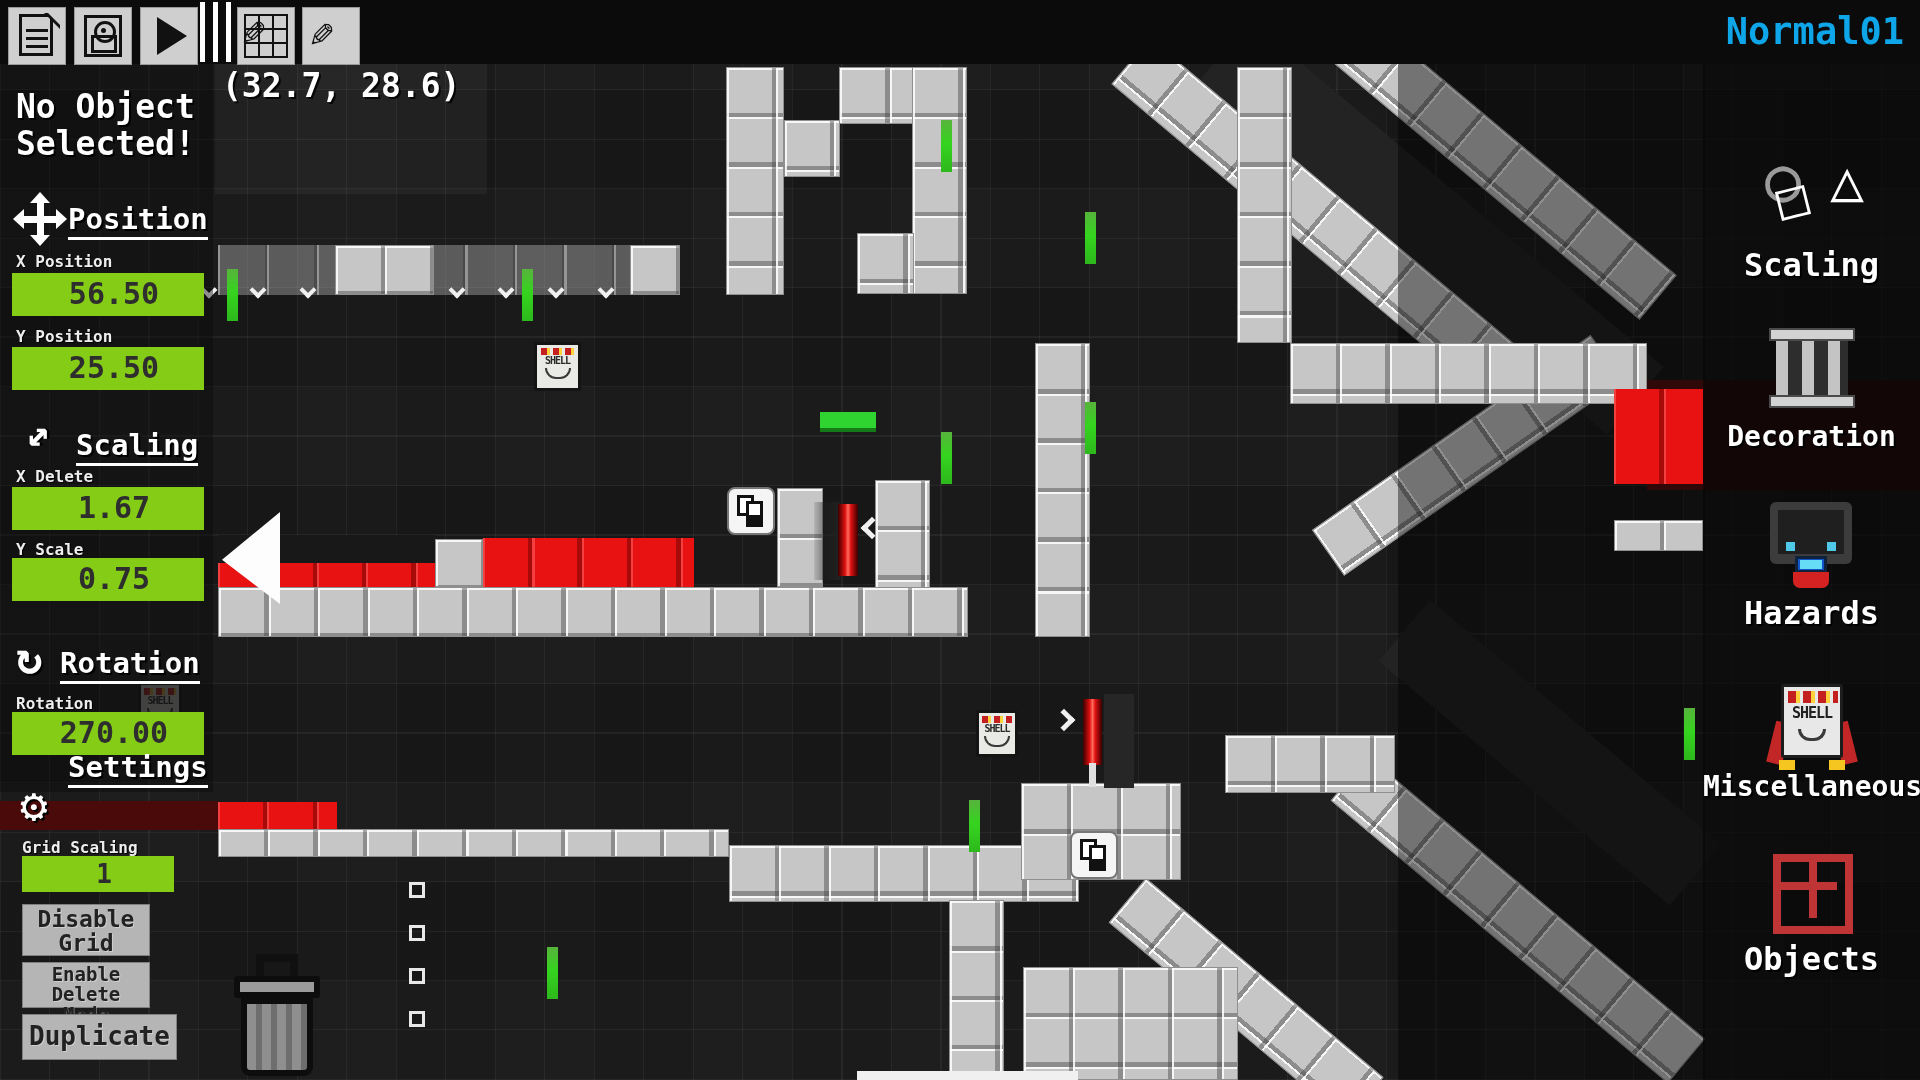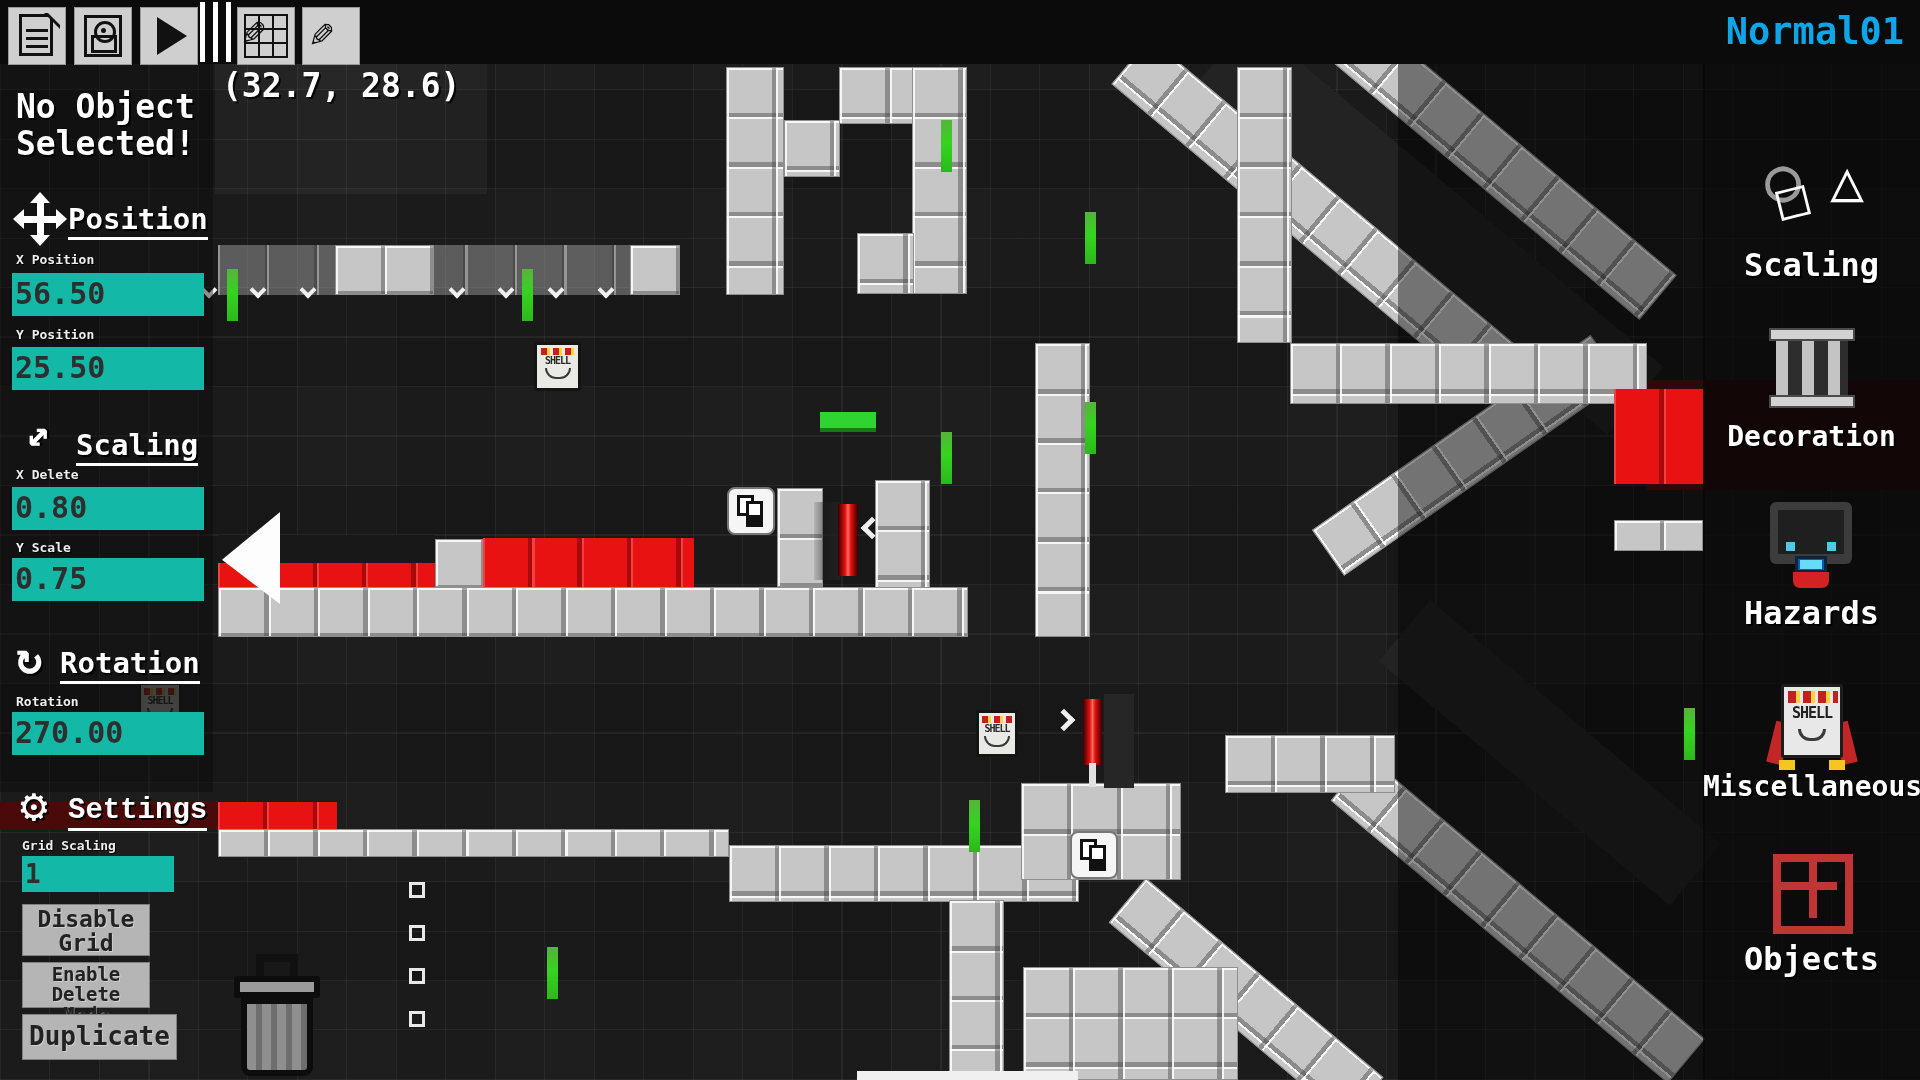--- a/index.html
+++ b/index.html
@@ -88,23 +88,23 @@
   .ic-pencil2{position:absolute;left:7px;top:2px;font-size:40px;color:#111;transform:scaleX(-1);}
   #title{position:absolute;top:10px;right:16px;font-size:37px;font-weight:bold;color:#0ea5e9;}
   #coords{position:absolute;left:222px;top:66px;font-size:33px;font-weight:bold;color:#fff;text-shadow:2px 2px 0 rgba(0,0,0,0.8);}
 
   
   #left-panel{position:absolute;left:0;top:64px;width:213px;height:728px;background:rgba(10,10,10,0.42);}
   #left-panel *{position:absolute;box-sizing:border-box;}
   .nosel{left:16px;top:24px;font-size:33px;font-weight:bold;color:#fff;line-height:37px;text-shadow:2px 2px 0 #000;white-space:nowrap;}
   .hdr{font-size:29px;font-weight:bold;color:#fff;text-shadow:2px 2px 0 #000;
        border-bottom:3px solid #fff;padding-bottom:1px;white-space:nowrap;}
-  .lbl{font-size:13px;font-weight:bold;color:#eee;text-shadow:1px 1px 0 #000;white-space:nowrap;}
-  .field{background:#14b8a6;color:#2e2e2e;font-size:30px;font-weight:bold;line-height:42px;padding-left:3px;
-         width:192px;height:43px;white-space:nowrap;overflow:hidden;}
+  .lbl{font-size:16px;font-weight:bold;color:#eee;text-shadow:1px 1px 0 #000;white-space:nowrap;}
+  .field{background:#84cc16;color:#2e2e2e;font-size:30px;font-weight:bold;line-height:42px;padding-left:12px;
+         width:192px;height:43px;white-space:nowrap;overflow:hidden;text-align:center;}
   .panel-btn{background:#b5b5b5;border:1px solid #808080;color:#222;font-family:"DejaVu Sans Mono",monospace;
          font-weight:bold;text-shadow:1px 1px 0 rgba(255,255,255,0.35);line-height:1.05;padding:2px;}
   
   .mv{left:18px;top:132px;width:44px;height:46px;}
   .mv span{position:absolute;display:block;}
   .mv-v{left:19px;top:3px;width:7px;height:40px;background:#fff;}
   .mv-h{left:2px;top:20px;width:41px;height:7px;background:#fff;}
   .mv-up{left:12px;top:-4px;width:0;height:0;border-left:10px solid transparent;border-right:10px solid transparent;border-bottom:11px solid #fff;}
   .mv-dn{left:12px;bottom:-4px;width:0;height:0;border-left:10px solid transparent;border-right:10px solid transparent;border-top:11px solid #fff;}
   .mv-lf{left:-5px;top:13px;width:0;height:0;border-top:10px solid transparent;border-bottom:10px solid transparent;border-right:11px solid #fff;}
@@ -267,31 +267,31 @@
     </span>
     <div class="hdr" style="left:68px;top:138px;">Position</div>
     <div class="lbl" style="left:16px;top:188px;">X Position</div>
     <div class="field" style="left:12px;top:209px;">56.50</div>
     <div class="lbl" style="left:16px;top:263px;">Y Position</div>
     <div class="field" style="left:12px;top:283px;">25.50</div>
 
     <span class="glyph-ic" style="left:24px;top:348px;font-size:40px;transform:rotate(-45deg);">↔</span>
     <div class="hdr" style="left:76px;top:364px;">Scaling</div>
     <div class="lbl" style="left:16px;top:403px;">X Delete</div>
-    <div class="field" style="left:12px;top:423px;">0.80</div>
+    <div class="field" style="left:12px;top:423px;">1.67</div>
     <div class="lbl" style="left:16px;top:476px;">Y Scale</div>
     <div class="field" style="left:12px;top:494px;">0.75</div>
 
     <span class="glyph-ic" style="left:16px;top:568px;font-size:44px;">↻</span>
     <div class="hdr" style="left:60px;top:582px;">Rotation</div>
     <div class="lbl" style="left:16px;top:630px;">Rotation</div>
     <div class="field" style="left:12px;top:648px;">270.00</div>
 
     <span class="glyph-ic" style="left:20px;top:714px;font-size:46px;">⚙</span>
-    <div class="hdr" style="left:68px;top:730px;font-family:Liberation Mono, monospace;">Settings</div>
+    <div class="hdr" style="left:68px;top:686px;">Settings</div>
     <div class="lbl" style="left:22px;top:774px;">Grid Scaling</div>
     <div class="field" style="left:22px;top:792px;width:152px;height:36px;font-size:26px;line-height:36px;">1</div>
 
     <button class="panel-btn" style="left:22px;top:840px;width:128px;height:52px;font-size:23px;">Disable Grid</button>
     <button class="panel-btn" style="left:22px;top:898px;width:128px;height:46px;font-size:19px;">Enable Delete Mode</button>
     <button class="panel-btn" style="left:22px;top:950px;width:155px;height:46px;font-size:26px;">Duplicate</button>
   </div>
 
   <div id="right-panel">
     <div style="left:62px;top:86px;width:95px;height:90px;">

